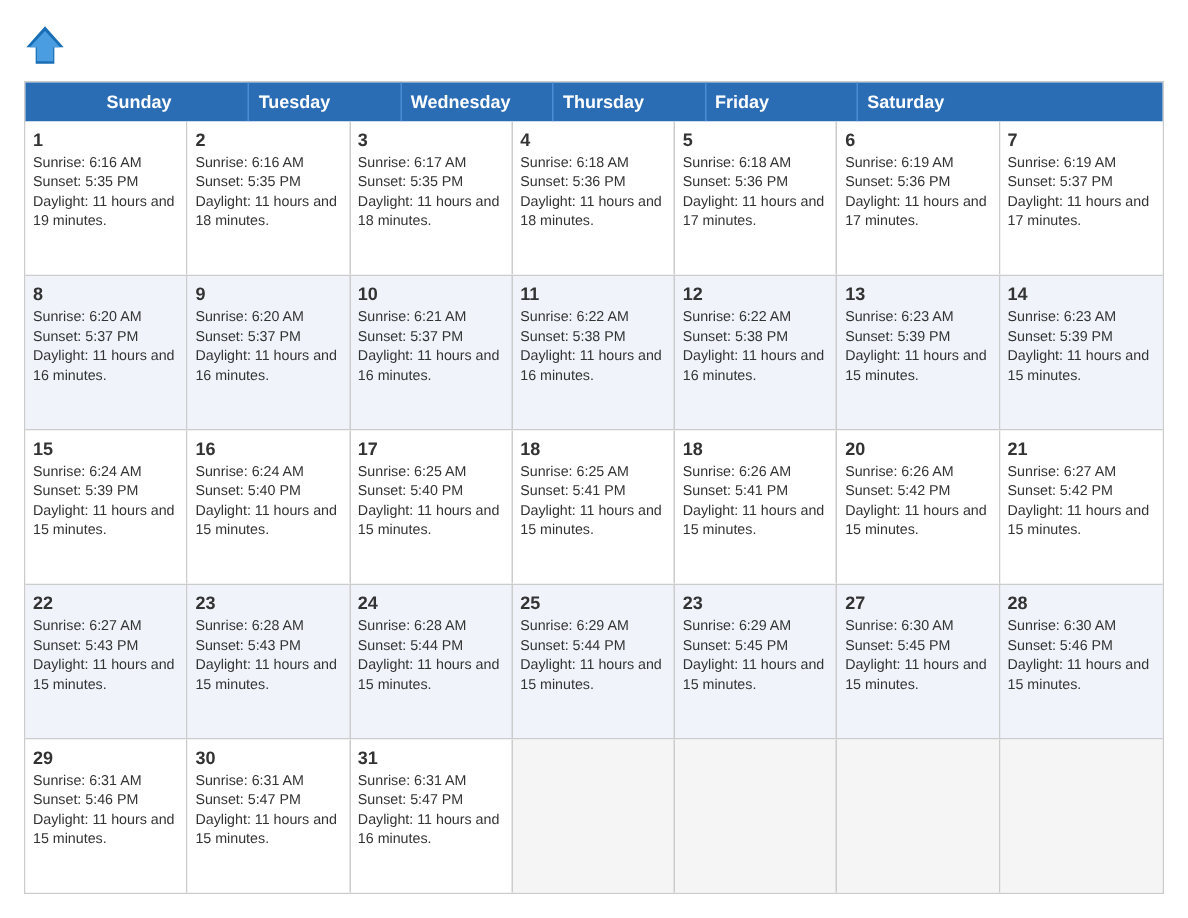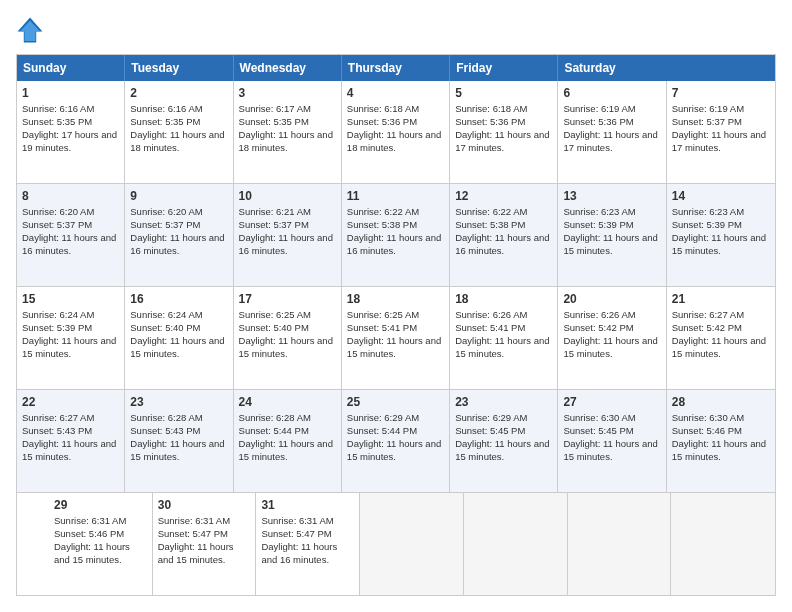--- a/index.html
+++ b/index.html
@@ -56,20 +56,21 @@
     .calendar {
       flex: 1;
       display: flex;
       flex-direction: column;
       border: 1px solid #ccc;
     }
     .cal-header-row {
       display: grid;
       grid-template-columns: repeat(7, 1fr);
       background: #2a6db5;
+      padding-left: 48px;
     }
     .cal-header-cell {
       color: #fff;
       font-weight: bold;
       font-size: 12px;
       padding: 6px 6px;
       text-align: left;
       border-right: 1px solid #4a8dd5;
     }
     .cal-header-cell:last-child { border-right: none; }
@@ -77,21 +78,21 @@
       flex: 1;
       display: flex;
       flex-direction: column;
     }
     .cal-row {
       display: grid;
       grid-template-columns: repeat(7, 1fr);
       flex: 1;
       border-bottom: 1px solid #ccc;
     }
-    .cal-row:last-child { border-bottom: none; margin-left: 32px; }
+    .cal-row:last-child { border-bottom: none; }
     .cal-cell {
       border-right: 1px solid #ccc;
       padding: 4px 5px;
       font-size: 9.5px;
       line-height: 1.35;
       color: #333;
       background: #fff;
     }
     .cal-row:nth-child(even) .cal-cell {
       background: #f0f4fa;
@@ -130,21 +131,21 @@
     <div class="cal-header-row">
     <div class="cal-header-cell">Sunday</div>
         <div class="cal-header-cell">Tuesday</div>
         <div class="cal-header-cell">Wednesday</div>
         <div class="cal-header-cell">Thursday</div>
         <div class="cal-header-cell">Friday</div>
         <div class="cal-header-cell">Saturday</div>
       </div>
     <div class="cal-body">
     <div class="cal-row">
-          <div class="cal-cell"><span class="day-num">1</span><span>Sunrise: 6:16 AM</span><br><span>Sunset: 5:35 PM</span><br><span>Daylight: 17 hours and 19 minutes.</span></div>
+          <div class="cal-cell"><span class="day-num">1</span><span>Sunrise: 6:16 AM</span><br><span>Sunset: 5:35 PM</span><br><span>Daylight: 11 hours and 19 minutes.</span></div>
           <div class="cal-cell"><span class="day-num">2</span><span>Sunrise: 6:16 AM</span><br><span>Sunset: 5:35 PM</span><br><span>Daylight: 11 hours and 18 minutes.</span></div>
           <div class="cal-cell"><span class="day-num">3</span><span>Sunrise: 6:17 AM</span><br><span>Sunset: 5:35 PM</span><br><span>Daylight: 11 hours and 18 minutes.</span></div>
           <div class="cal-cell"><span class="day-num">4</span><span>Sunrise: 6:18 AM</span><br><span>Sunset: 5:36 PM</span><br><span>Daylight: 11 hours and 18 minutes.</span></div>
           <div class="cal-cell"><span class="day-num">5</span><span>Sunrise: 6:18 AM</span><br><span>Sunset: 5:36 PM</span><br><span>Daylight: 11 hours and 17 minutes.</span></div>
           <div class="cal-cell"><span class="day-num">6</span><span>Sunrise: 6:19 AM</span><br><span>Sunset: 5:36 PM</span><br><span>Daylight: 11 hours and 17 minutes.</span></div>
           <div class="cal-cell"><span class="day-num">7</span><span>Sunrise: 6:19 AM</span><br><span>Sunset: 5:37 PM</span><br><span>Daylight: 11 hours and 17 minutes.</span></div>
         </div>
         <div class="cal-row">
           <div class="cal-cell"><span class="day-num">8</span><span>Sunrise: 6:20 AM</span><br><span>Sunset: 5:37 PM</span><br><span>Daylight: 11 hours and 16 minutes.</span></div>
           <div class="cal-cell"><span class="day-num">9</span><span>Sunrise: 6:20 AM</span><br><span>Sunset: 5:37 PM</span><br><span>Daylight: 11 hours and 16 minutes.</span></div>

